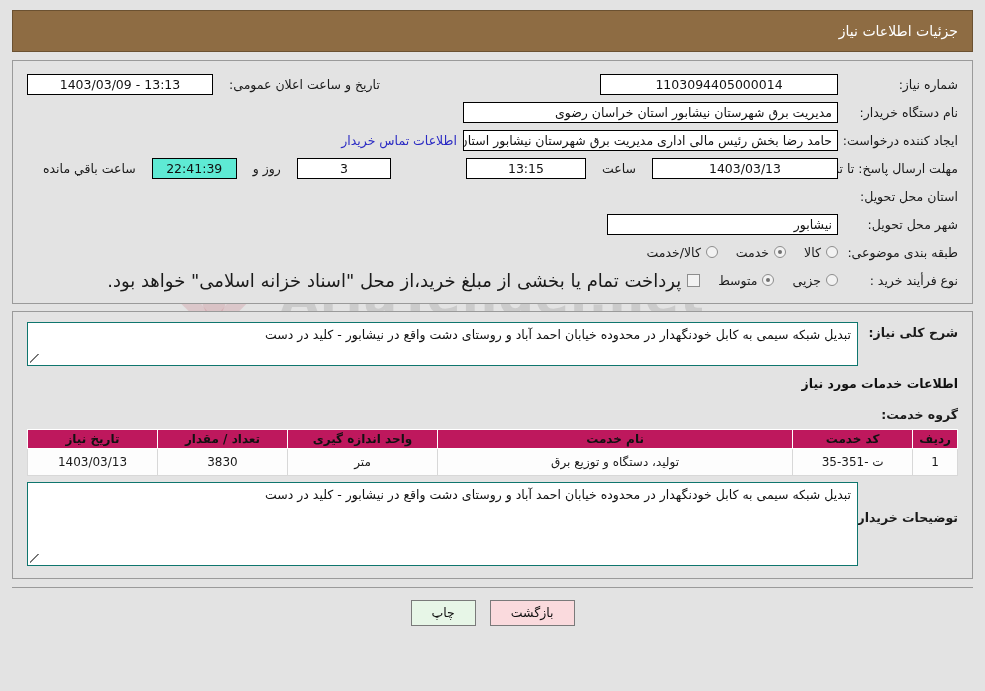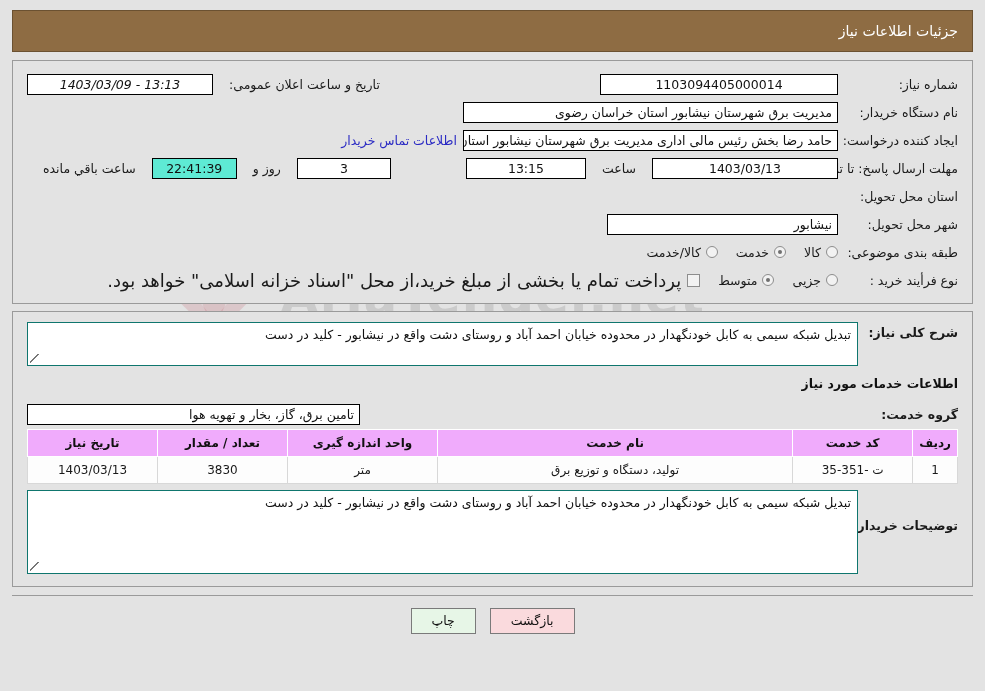--- a/index.html
+++ b/index.html
@@ -123,21 +123,21 @@
   
   .w-need     { width: 238px; }
   .w-buyer    { width: 375px; }
   .w-creator  { width: 375px; }
   .w-date     { width: 186px; }
   .w-clock    { width: 120px; }
   .w-days     { width: 94px; }
   .w-count    { width: 85px; background:#5eead4; }
   .w-prov     { width: 210px; }
   .w-city     { width: 231px; }
-  .w-ann      { width: 186px; font-style: italic; }
+  .w-ann      { width: 186px; }
   .w-group    { width: 333px; }
 
   .inline-lbl {
     font-size: 12.5px;
     color: #1a1a1a;
     padding: 0 16px;
     white-space: nowrap;
   }
   .link {
     font-size: 12.5px;
@@ -220,25 +220,25 @@
   
   #items-table {
     width: 100%;
     border-collapse: collapse;
     margin-top: 2px;
     font-size: 12px;
     background: #fff;
     border: 1px solid #c0c0c0;
   }
   #items-table th {
-    background: #f0abfc;
+    background: #be185d;
     color: #111;
     font-weight: bold;
     border: 1px solid #ffffff;
-    height: 27px;
+    height: 19px;
     padding: 0 6px;
     text-align: center;
     white-space: nowrap;
   }
   #items-table td {
     background: #fdfdfd;
     border: 1px solid #d8d8d8;
     height: 27px;
     padding: 0 6px;
     text-align: center;
@@ -371,21 +371,20 @@
   <div class="row" style="align-items:flex-start;">
     <span class="lbl bold-lbl" style="width:100px; padding-left:8px; padding-top:3px;">شرح کلی نیاز:</span>
     <div class="ta" id="desc-field" style="flex:1 1 auto;">تبدیل شبکه سیمی به کابل خودنگهدار در محدوده خیابان احمد آباد و روستای دشت واقع در نیشابور - کلید در دست</div>
   </div>
 
   <div class="sec-title">اطلاعات خدمات مورد نیاز</div>
 
   <div class="row">
     <span class="lbl bold-lbl" style="width:100px; padding-left:8px;">گروه خدمت:</span>
     <span class="spacer"></span>
-    <div class="fld rtl-txt w-group">تامین برق، گاز، بخار و تهویه هوا</div>
   </div>
 
   <table id="items-table">
     <thead>
       <tr>
         <th style="width:42px;">ردیف</th>
         <th style="width:120px;">کد خدمت</th>
         <th>نام خدمت</th>
         <th style="width:150px;">واحد اندازه گیری</th>
         <th style="width:130px;">تعداد / مقدار</th>

